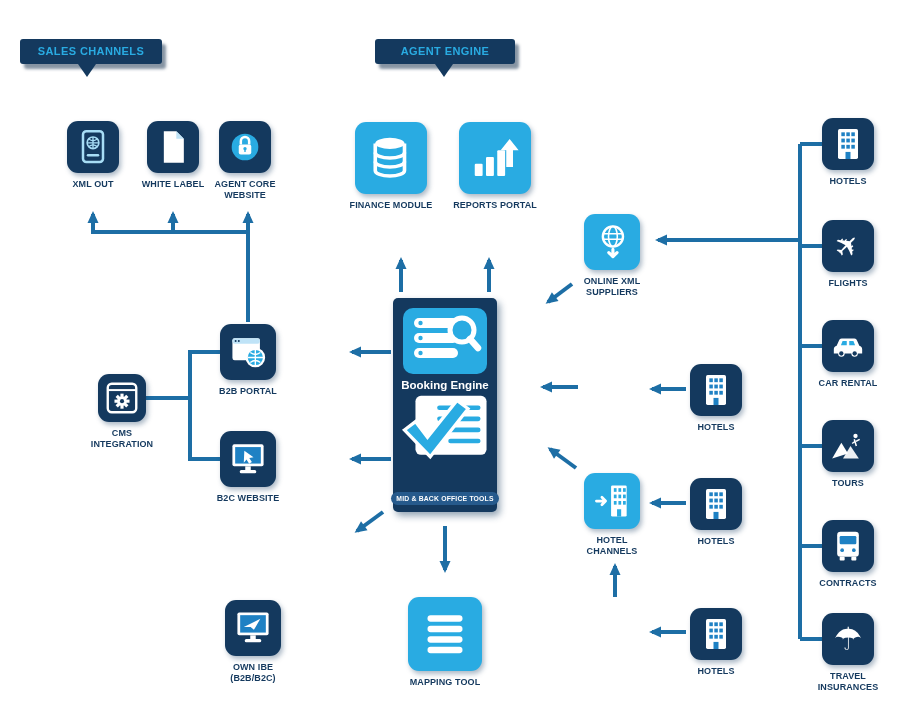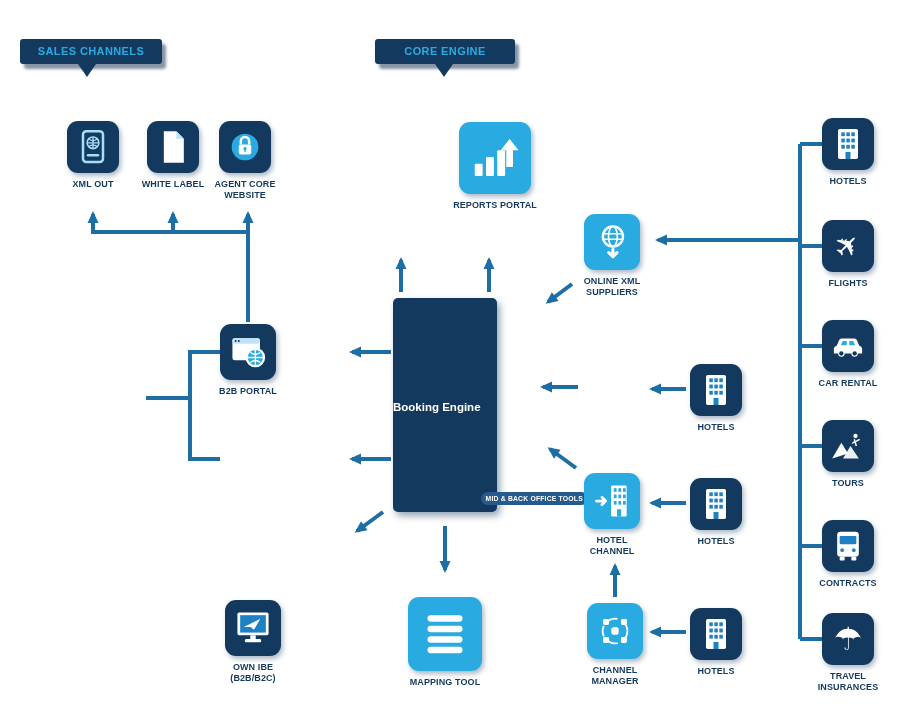--- a/index.html
+++ b/index.html
@@ -14,21 +14,21 @@
   .node{position:absolute;width:110px;display:flex;flex-direction:column;align-items:center;z-index:2}
   .tile{display:flex;align-items:center;justify-content:center;border-radius:11px;
         box-shadow:2px 3px 5px rgba(20,57,94,.35)}
   .dark{background:#14395e}
   .light{background:#29abe2}
   .nlabel{margin-top:6px;font-size:9px;font-weight:bold;color:#14395e;text-align:center;
           line-height:1.25;letter-spacing:.1px}
   .glyph{display:block;color:#fff;font-family:"DejaVu Sans",sans-serif;line-height:1}
   #engine{position:absolute;left:393px;top:298px;width:104px;height:214px;background:#14395e;
           border-radius:5px;box-shadow:3px 4px 7px rgba(20,57,94,.45);
-          display:flex;flex-direction:row;align-items:center;z-index:2}
+          display:flex;flex-direction:column;align-items:center;z-index:2}
   #engine .etitle{color:#fff;font-size:11.5px;font-weight:bold;margin:5px 0 2px;white-space:nowrap}
   #engine .epill{margin-top:auto;margin-bottom:7px;background:#265a8c;color:#fff;font-size:6.8px;
           font-weight:bold;padding:3px 5px;border-radius:8px;letter-spacing:.2px;white-space:nowrap}
   svg{display:block}
 </style>
 </head>
 <body>
 
 <div id="stage">
 
@@ -62,21 +62,21 @@
       <path d="M800 144h22M800 246h22M800 346h22M800 446h22M800 546h22M800 639h22"></path>
       <path d="M800 240H658" marker-end="url(#ah)"></path>
     </g>
   </svg>
 
   <div class="hdr" style="left:20px;top:39px;width:142px">
     <span>SALES CHANNELS</span>
     <i class="tail" style="left:58px"></i>
   </div>
   <div class="hdr" style="left:375px;top:39px;width:140px">
-    <span>CORE ENGINE</span>
+    <span>AGENT ENGINE</span>
     <i class="tail" style="left:60px"></i>
   </div>
 
   <div class="node" style="left:118px;top:121px">
     <div class="tile dark" style="width:52px;height:52px">
       <svg width="40" height="40" viewBox="0 0 48 48">
         <path d="M13 5h15l9 9v29H13z" fill="#fff"></path>
         <path d="M28 5l9 9h-9z" fill="#bfe3f7"></path>
       </svg>
     </div>
@@ -116,35 +116,75 @@
         <rect x="7" y="9" width="30" height="6" rx="2.5" fill="#bfe3f7"></rect>
         <circle cx="10.5" cy="12" r="1.1" fill="#14395e"></circle>
           <circle cx="14" cy="12" r="1.1" fill="#14395e"></circle>
         <circle cx="32" cy="30" r="9.5" fill="#29abe2" stroke="#fff" stroke-width="2.4"></circle>
         <path d="M23.5 30h17M32 21.5v17M26.5 24.5c3.6 2.8 7.4 2.8 11 0M26.5 35.5c3.6-2.8 7.4-2.8 11 0" stroke="#fff" stroke-width="1.5" fill="none"></path>
       </svg>
     </div>
     <div class="nlabel">B2B PORTAL</div>
   </div>
 
-
+  <div class="node" style="left:67px;top:374px">
+    <div class="tile dark" style="width:48px;height:48px">
+      <svg width="38" height="38" viewBox="0 0 48 48">
+        <rect x="6" y="6" width="36" height="36" rx="5" fill="none" stroke="#fff" stroke-width="3"></rect>
+        <path d="M6 14h36" stroke="#fff" stroke-width="2.5"></path>
+        <g fill="#fff" transform="translate(24,28)">
+          <rect x="-2" y="-9.5" width="4" height="19"></rect>
+          <rect x="-2" y="-9.5" width="4" height="19" transform="rotate(45)"></rect>
+          <rect x="-2" y="-9.5" width="4" height="19" transform="rotate(90)"></rect>
+          <rect x="-2" y="-9.5" width="4" height="19" transform="rotate(135)"></rect>
+          <circle r="6"></circle>
+        </g>
+        <circle cx="24" cy="28" r="2.6" fill="#14395e"></circle>
+      </svg>
+    </div>
+    <div class="nlabel" style="width:84px">CMS INTEGRATION</div>
+  </div>
+
+  <div class="node" style="left:193px;top:431px">
+    <div class="tile dark" style="width:56px;height:56px">
+      <svg width="44" height="44" viewBox="0 0 48 48">
+        <rect x="7" y="8" width="34" height="24" rx="2" fill="#fff"></rect>
+        <rect x="10" y="11" width="28" height="18" fill="#1e81c4"></rect>
+        <path d="M20 15l10 7-4.6.8 2.8 4.6-3 1.8-2.8-4.7-3 3.5z" fill="#fff"></path>
+        <rect x="21" y="32" width="6" height="4" fill="#fff"></rect>
+        <rect x="15" y="36" width="18" height="3.5" rx="1.7" fill="#fff"></rect>
+      </svg>
+    </div>
+    <div class="nlabel">B2C WEBSITE</div>
+  </div>
 
   <div class="node" style="left:198px;top:600px">
     <div class="tile dark" style="width:56px;height:56px">
       <svg width="44" height="44" viewBox="0 0 48 48">
         <rect x="7" y="7" width="34" height="25" rx="2" fill="#fff"></rect>
         <rect x="10" y="10" width="28" height="19" fill="#1e81c4"></rect>
         <path d="M14 23l18-9-7 12-3.6-3.2z" fill="#fff"></path>
         <rect x="21" y="32" width="6" height="4" fill="#fff"></rect>
         <rect x="15" y="36" width="18" height="3.5" rx="1.7" fill="#fff"></rect>
       </svg>
     </div>
     <div class="nlabel" style="width:70px">OWN IBE (B2B/B2C)</div>
   </div>
 
+  <div class="node" style="left:336px;top:122px">
+    <div class="tile light" style="width:72px;height:72px">
+      <svg width="54" height="54" viewBox="0 0 48 48" fill="none">
+        <ellipse cx="23" cy="11" rx="13" ry="5" fill="#fff"></ellipse>
+        <path d="M10 11v8c0 2.8 5.8 5 13 5s13-2.2 13-5v-8" stroke="#fff" stroke-width="3.2"></path>
+        <path d="M10 19v8c0 2.8 5.8 5 13 5s13-2.2 13-5v-8" stroke="#fff" stroke-width="3.2"></path>
+        <path d="M10 27v8c0 2.8 5.8 5 13 5s13-2.2 13-5v-8" stroke="#fff" stroke-width="3.2"></path>
+      </svg>
+    </div>
+    <div class="nlabel">FINANCE MODULE</div>
+  </div>
 
   <div class="node" style="left:440px;top:122px">
     <div class="tile light" style="width:72px;height:72px">
       <svg width="54" height="54" viewBox="0 0 48 48" fill="#fff">
         <rect x="6" y="29" width="7" height="11" rx="1"></rect>
         <rect x="16" y="23" width="7" height="17" rx="1"></rect>
         <rect x="26" y="17" width="7" height="23" rx="1"></rect>
         <path d="M37 7l8 10h-5v15h-6V17h-5z"></path>
       </svg>
     </div>
@@ -214,38 +254,23 @@
             <rect x="31" y="17" width="3" height="4"></rect>
             <rect x="36" y="17" width="3" height="4"></rect>
           <rect x="26" y="24" width="3" height="4"></rect>
             <rect x="31" y="24" width="3" height="4"></rect>
             <rect x="36" y="24" width="3" height="4"></rect>
           <rect x="29.5" y="33" width="4.5" height="8"></rect>
         </g>
         <path d="M7 24h10m0 0l-4-4m4 4l-4 4" stroke="#fff" stroke-width="3" fill="none" stroke-linecap="round" stroke-linejoin="round"></path>
       </svg>
     </div>
-    <div class="nlabel" style="width:64px">HOTEL CHANNEL</div>
-  </div>
-
-  <div class="node" style="left:560px;top:603px">
-    <div class="tile light" style="width:56px;height:56px">
-      <svg width="44" height="44" viewBox="0 0 48 48">
-        <circle cx="24" cy="24" r="13.5" fill="none" stroke="#fff" stroke-width="2" stroke-dasharray="12 6"></circle>
-        <g fill="#fff">
-          <rect x="20" y="20" width="8" height="8" rx="2"></rect>
-          <rect x="11" y="11" width="6.5" height="6.5" rx="1.6"></rect>
-          <rect x="30.5" y="11" width="6.5" height="6.5" rx="1.6"></rect>
-          <rect x="11" y="30.5" width="6.5" height="6.5" rx="1.6"></rect>
-          <rect x="30.5" y="30.5" width="6.5" height="6.5" rx="1.6"></rect>
-        </g>
-      </svg>
-    </div>
-    <div class="nlabel" style="width:64px">CHANNEL MANAGER</div>
-  </div>
+    <div class="nlabel" style="width:64px">HOTEL CHANNELS</div>
+  </div>
+
 
   <div class="node" style="left:661px;top:364px">
     <div class="tile dark" style="width:52px;height:52px">
       <svg width="40" height="40" viewBox="0 0 48 48">
         <rect x="12" y="6" width="24" height="36" rx="2" fill="#fff"></rect>
         <g fill="#1e81c4">
           <rect x="16" y="10" width="4.2" height="4.6"></rect>
             <rect x="22" y="10" width="4.2" height="4.6"></rect>
             <rect x="28" y="10" width="4.2" height="4.6"></rect>
           <rect x="16" y="17.5" width="4.2" height="4.6"></rect>

